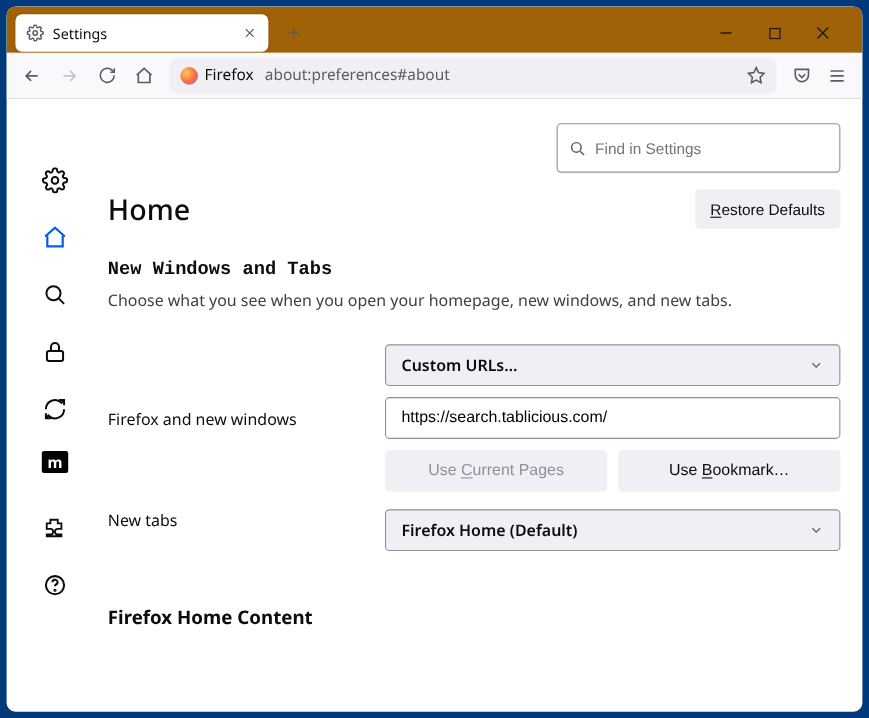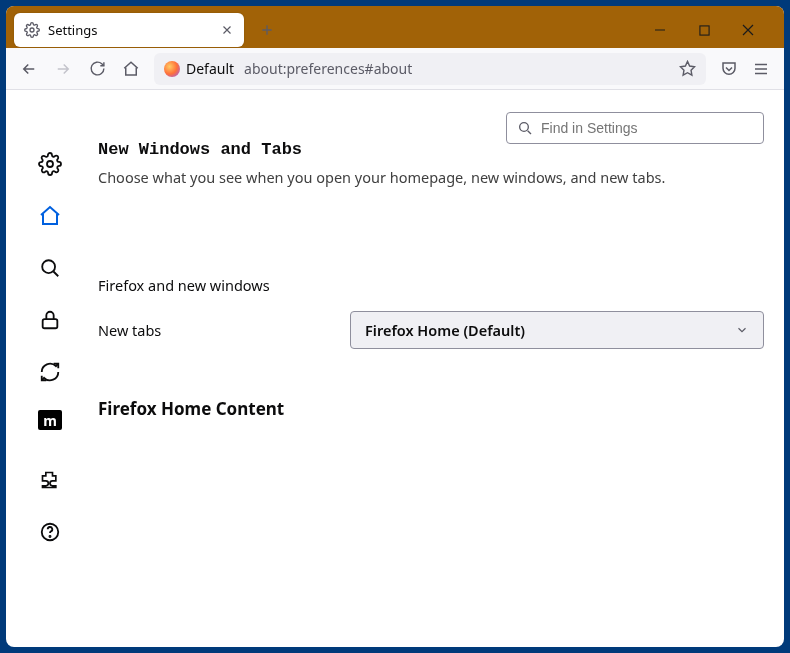--- a/index.html
+++ b/index.html
@@ -119,21 +119,21 @@
 
     .main {
       flex:1;
       padding: 22px 20px 0 4px;
       overflow: hidden;
       position: relative;
     }
     .search-settings {
       position:absolute;
       top: 22px; right: 20px;
-      width: 258px; height: 32px;
+      width: 258px; height: 45px;
       border: 1px solid #8f8f9d;
       border-radius: 4px;
       display:flex; align-items:center;
       padding: 11px 10px; gap:8px;
       background:#fff;
     }
     .search-settings svg { width:16px; height:16px; color:#5b5b66; }
     .search-settings input {
       border:none; outline:none; flex:1; font-size:14px;
       background:transparent;
@@ -199,21 +199,21 @@
       font-weight: 500;
       color:#0c0c0d;
       white-space: nowrap;
       overflow: hidden;
       text-overflow: ellipsis;
       padding: 0 10px;
     }
     .btn.disabled { color:#8f8f9d; }
     .btn .u { text-decoration: underline; text-underline-offset: 2px; }
 
-    .form-row2 { display:flex; align-items:center; gap:20px; margin-top: 16px; }
+    .form-row2 { display:flex; gap:20px; margin-top: 16px; }
     .form-row2 .form-label2 { width:232px; font-size:14.5px; }
 
     .fhc-title { font-size: 17px; font-weight: 700; margin-top: 48px; }
 
     svg { display:block; }
   </style>
 </head>
 <body>
 
 <div class="window">
@@ -274,21 +274,21 @@
       <div class="ticon">
           <svg width="18" height="18" viewBox="0 0 24 24" stroke="currentColor" stroke-width="2" fill="none">
             <path d="M3 11l9-8 9 8"></path>
             <path d="M5 10v10h14V10"></path>
           </svg>
         </div>
     </div>
     <div class="urlbar">
       <div class="ff">
         <div class="ff-logo"></div>
-        <span class="context">Default</span>
+        <span class="context">Firefox</span>
       </div>
       <span class="url">about:preferences#about</span>
       <svg class="star" width="17" height="17" viewBox="0 0 24 24" stroke="currentColor" stroke-width="2" fill="none">
           <path d="M12 2l3 6.5 7 1-5 5 1.2 7L12 18l-6.2 3.5L7 14.5l-5-5 7-1z"></path>
         </svg>
     </div>
     <div class="toolbtns">
       <div class="ticon">
           <svg width="18" height="18" viewBox="0 0 24 24" stroke="currentColor" stroke-width="2" fill="none">
             <path d="M4 4h16v7a8 8 0 0 1-16 0z"></path>
@@ -354,27 +354,46 @@
 
     <div class="main">
       <div class="search-settings">
         <svg viewBox="0 0 24 24" stroke="currentColor" stroke-width="2" fill="none">
             <circle cx="10.5" cy="10.5" r="6.5"></circle>
             <path d="M21 21l-5-5"></path>
           </svg>
         <input placeholder="Find in Settings" style="">
       </div>
 
+      <div class="header-row">
+        <h1 class="page-title">Home</h1>
+        <button class="restore"><span class="u">R</span>estore Defaults</button>
+      </div>
 
       <div class="section">
         <h2>New Windows and Tabs</h2>
         <div class="desc">Choose what you see when you open your homepage, new windows, and new tabs.</div>
 
         <div class="form-row">
           <div class="form-label">Firefox and new windows</div>
+          <div class="form-controls">
+            <div class="select-box">
+              <span>Custom URLs…</span>
+              <svg class="chev" width="14" height="14" viewBox="0 0 24 24" stroke="currentColor" stroke-width="2" fill="none">
+                  <path d="M6 9l6 6 6-6"></path>
+                </svg>
+            </div>
+            <div class="text-input">
+              <input value="https://search.tablicious.com/" style="">
+            </div>
+            <div class="btn-row">
+              <button class="btn disabled">Use <span class="u">C</span>urrent Pages</button>
+              <button class="btn">Use <span class="u">B</span>ookmark…</button>
+            </div>
+          </div>
         </div>
 
         <div class="form-row2">
           <div class="form-label2">New tabs</div>
           <div class="select-box" style="flex:1">
             <span>Firefox Home (Default)</span>
             <svg class="chev" width="14" height="14" viewBox="0 0 24 24" stroke="currentColor" stroke-width="2" fill="none">
                 <path d="M6 9l6 6 6-6"></path>
               </svg>
           </div>

